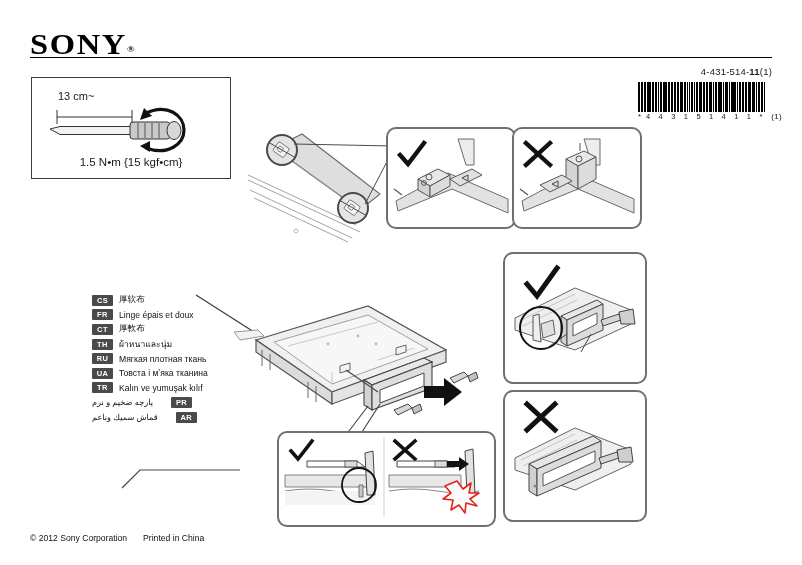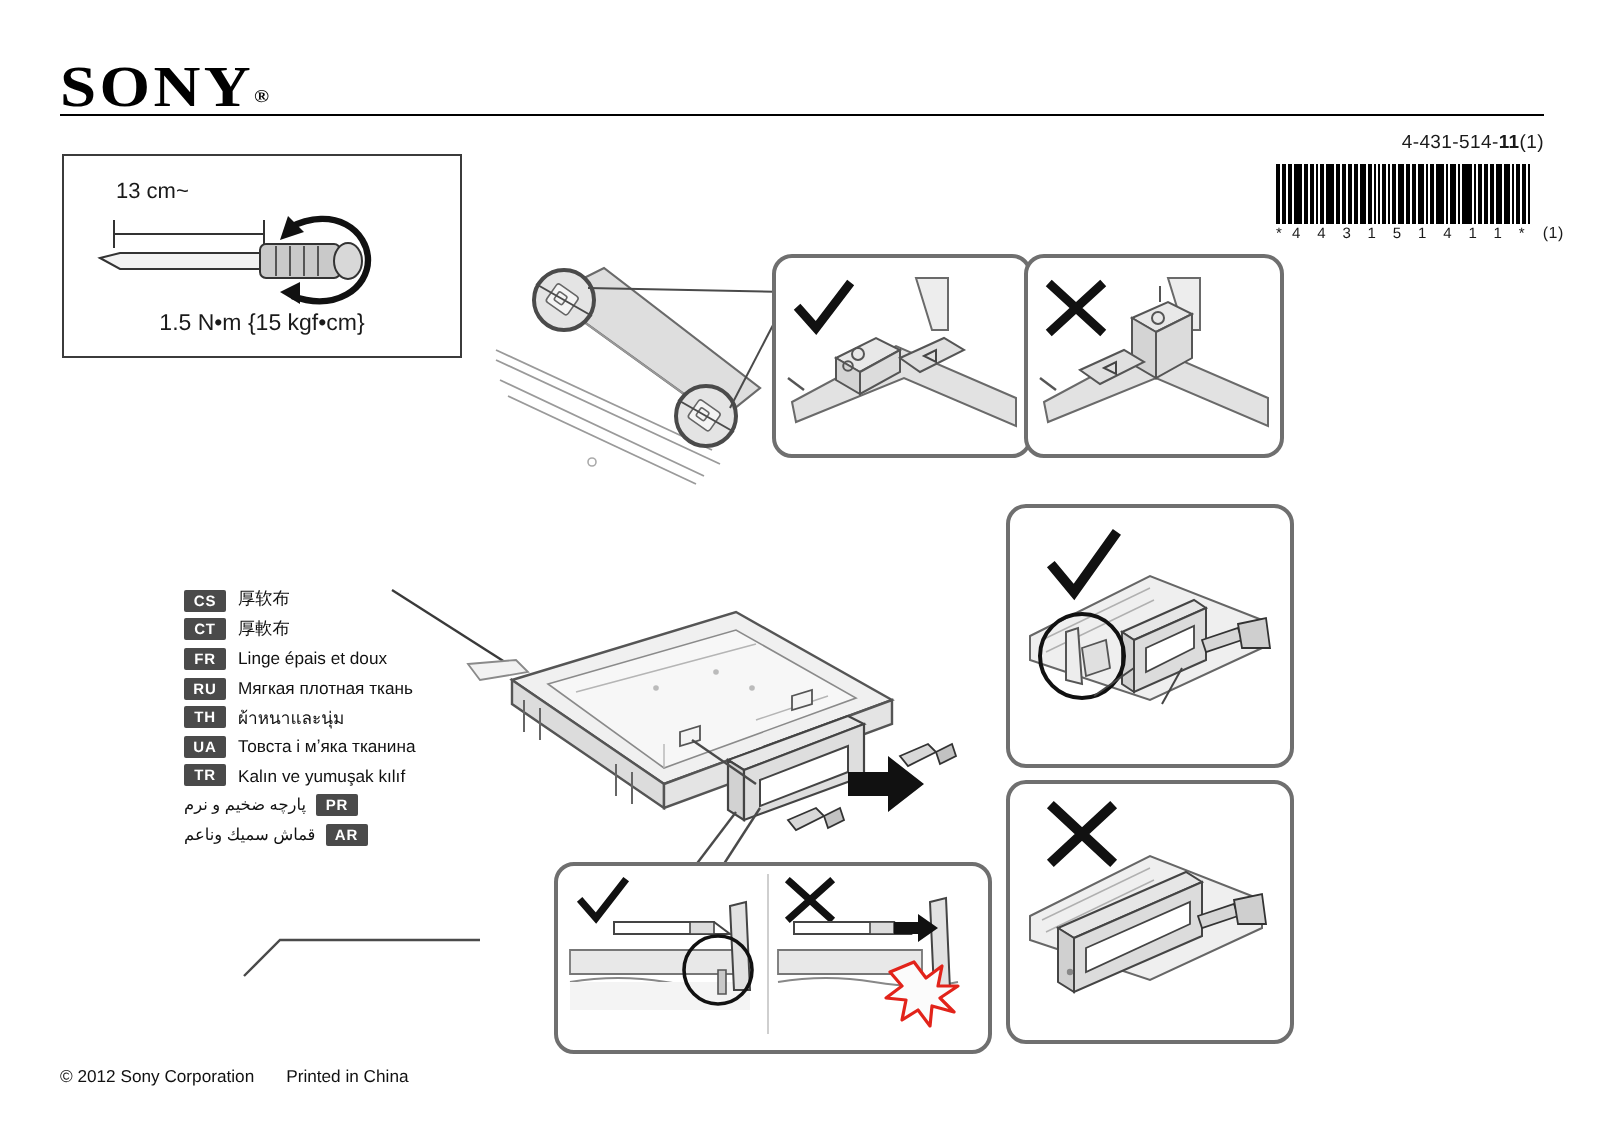--- a/index.html
+++ b/index.html
@@ -162,21 +162,21 @@
     flex: none;
   }
   .lang-text {
     font-size: 8.6px;
     margin-left: 6px;
     white-space: nowrap;
     color: #111;
   }
   .lang-row.rtl .lang-text {
     margin-left: 0;
-    margin-right: 5px;
+    margin-right: 18px;
     font-size: 8.2px;
   }
 
   
   .footer {
     position: absolute;
     left: 30px;
     bottom: 22px;
     font-size: 8.6px;
     color: #111;
@@ -389,34 +389,34 @@
       <path d="M6 60 L14 66" stroke="#555" stroke-width="1.2" fill="none"></path>
     </svg>
   </div>
 
   <div class="lang-list" id="lang-list">
       <div class="lang-row">
         <span class="badge">CS</span>
         <span class="lang-text">厚软布</span>
       </div>
       <div class="lang-row">
+        <span class="badge">FR</span>
+        <span class="lang-text">Linge épais et doux</span>
+      </div>
+      <div class="lang-row">
         <span class="badge">CT</span>
         <span class="lang-text">厚軟布</span>
       </div>
       <div class="lang-row">
-        <span class="badge">FR</span>
-        <span class="lang-text">Linge épais et doux</span>
+        <span class="badge">TH</span>
+        <span class="lang-text">ผ้าหนาและนุ่ม</span>
       </div>
       <div class="lang-row">
         <span class="badge">RU</span>
         <span class="lang-text">Мягкая плотная ткань</span>
-      </div>
-      <div class="lang-row">
-        <span class="badge">TH</span>
-        <span class="lang-text">ผ้าหนาและนุ่ม</span>
       </div>
       <div class="lang-row">
         <span class="badge">UA</span>
         <span class="lang-text">Товста і мʼяка тканина</span>
       </div>
       <div class="lang-row">
         <span class="badge">TR</span>
         <span class="lang-text">Kalın ve yumuşak kılıf</span>
       </div>
       <div class="lang-row rtl">

